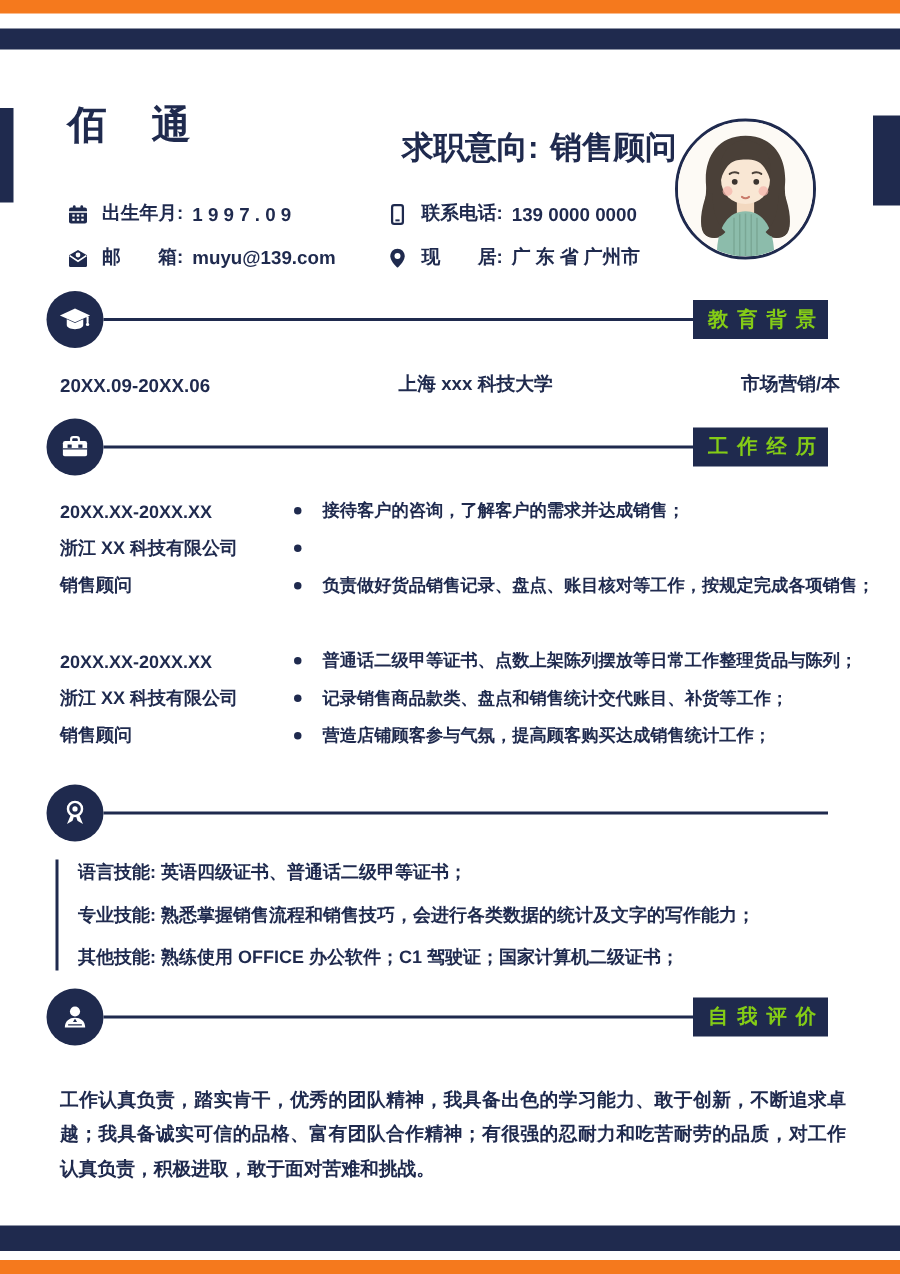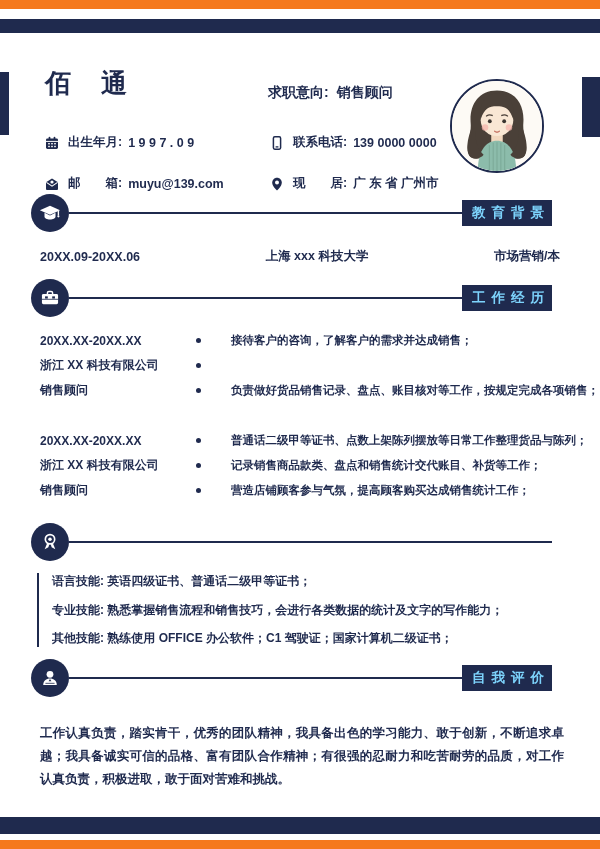--- a/index.html
+++ b/index.html
@@ -12,59 +12,59 @@
   }
   .hbar { position:absolute; left:0; width:600px; }
   .bar-top-orange    { top:0;     height:9px;  background:#F5791D; }
   .bar-top-navy      { top:19px;  height:14px; background:#1F2A4E; }
   .bar-bottom-navy   { top:817px; height:17px; background:#1F2A4E; }
   .bar-bottom-orange { top:840px; height:9px;  background:#F5791D; }
   .accent-left  { position:absolute; left:0;  top:72px; width:9px;  height:63px; background:#1F2A4E; }
   .accent-right { position:absolute; right:0; top:77px; width:18px; height:60px; background:#1F2A4E; }
 
   .name   { position:absolute; left:45px; top:66px; font-size:26px; font-weight:bold; letter-spacing:2px; white-space:pre; }
-  .intent { position:absolute; left:268px; top:84px; font-size:14px; font-weight:bold; }
+  .intent { position:absolute; left:268px; top:84px; font-size:21px; font-weight:bold; }
   .intent .sep { display:inline-block; width:8px; }
 
   .avatar { position:absolute; left:450px; top:79px; width:94px; height:94px;
             border:2.5px solid #1F2A4E; border-radius:50%; overflow:hidden; background:#fdfaf5; }
   .avatar svg { display:block; width:100%; height:100%; }
 
   .contacts { position:absolute; left:45px; top:128px; width:420px;
-              display:grid; grid-template-columns:213px 1fr; grid-auto-rows:29px;gap:12px; }
+              display:grid; grid-template-columns:213px 1fr; grid-auto-rows:29px; }
   .contact  { display:flex; align-items:center; font-size:12.5px; font-weight:bold; }
   .contact .cicon { width:14px; height:14px; margin-right:9px; flex:0 0 auto; }
   .contact .cicon svg { display:block; width:14px; height:14px; }
   .contact .clabel { white-space:pre; margin-right:6px; }
   .contact .cvalue { white-space:pre; }
 
   .section-head { position:absolute; left:31px; right:48px; height:38px; display:flex; align-items:center; }
   .sh-circle { width:38px; height:38px; border-radius:50%; background:#1F2A4E; flex:0 0 auto;
                display:flex; align-items:center; justify-content:center; }
   .sh-circle svg { width:22px; height:22px; display:block; }
   .sh-line { flex:1; height:2.5px; background:#1F2A4E; }
-  .sh-box  { background:#1F2A4E; color:#7dd3fc; font-size:13.5px; font-weight:bold;
+  .sh-box  { background:#1F2A4E; color:#84cc16; font-size:13.5px; font-weight:bold;
              letter-spacing:6px; padding:4px 2px 4px 10px; white-space:nowrap; }
 
   .head-edu   { top:194px; }
   .head-work  { top:279px;text-align:center; }
   .head-skill { top:523px; }
   .head-self  { top:659px; }
 
   .edu-row { position:absolute; left:40px; right:40px; top:248px;
              display:flex; justify-content:space-between; align-items:center;
              font-size:12.5px; font-weight:bold;gap:21px; }
 
   .job { position:absolute; left:40px; right:33px;
          display:grid; grid-template-columns:156px 1fr; grid-auto-rows:25px; align-items:center;
          font-size:12px; font-weight:bold; }
   .job-1 { top:328px; }
   .job-2 { top:428px; }
   .job .leftcell { white-space:nowrap; }
-  .bullet { display:flex; align-items:center; white-space:nowrap;gap:16px; }
+  .bullet { display:flex; align-items:center; white-space:nowrap; }
   .bullet .dot { width:5px; height:5px; border-radius:50%; background:#1F2A4E; margin-right:14px; flex:0 0 auto; }
   .bullet .btext { font-size:11.5px; }
 
   .skills { position:absolute; left:37px; right:40px; top:573px; height:74px;
             border-left:2.5px solid #1F2A4E; padding-left:13px;
             display:flex; flex-direction:column; justify-content:space-between; }
   .skill-line { font-size:12px; font-weight:bold; white-space:nowrap; }
 
   .self-text { position:absolute; left:40px; right:36px; top:722px;
                font-size:12.5px; font-weight:bold; line-height:23px;

